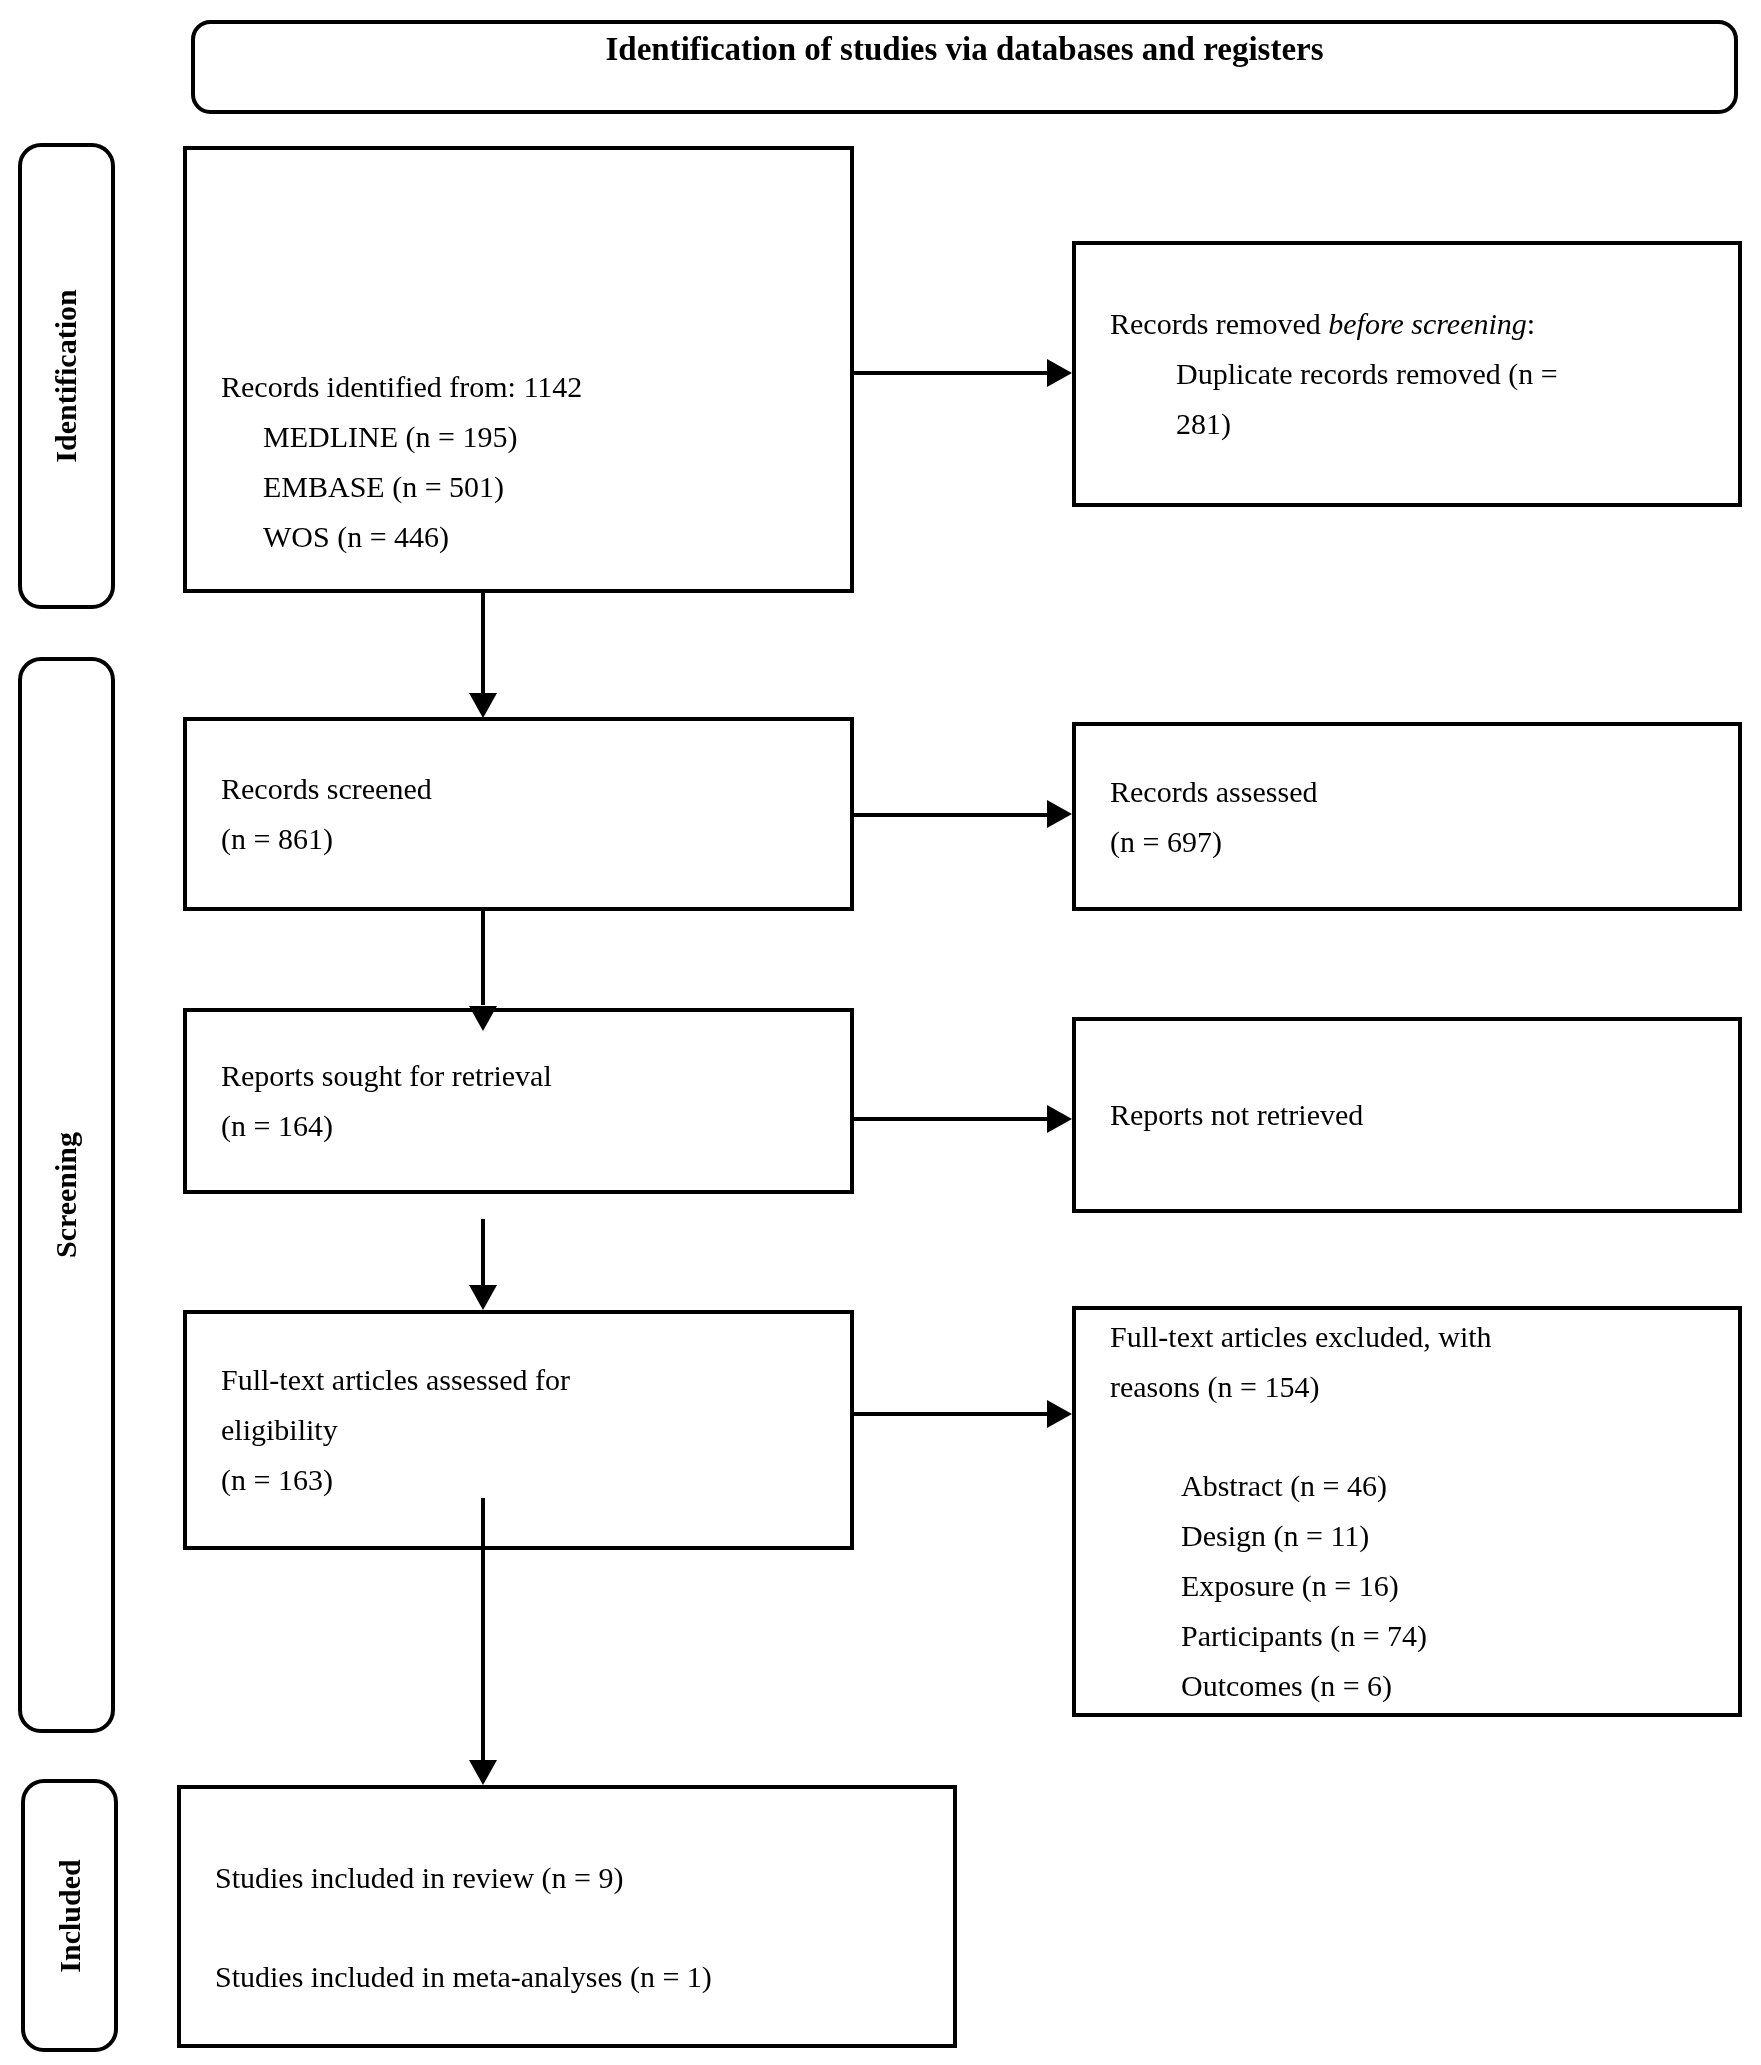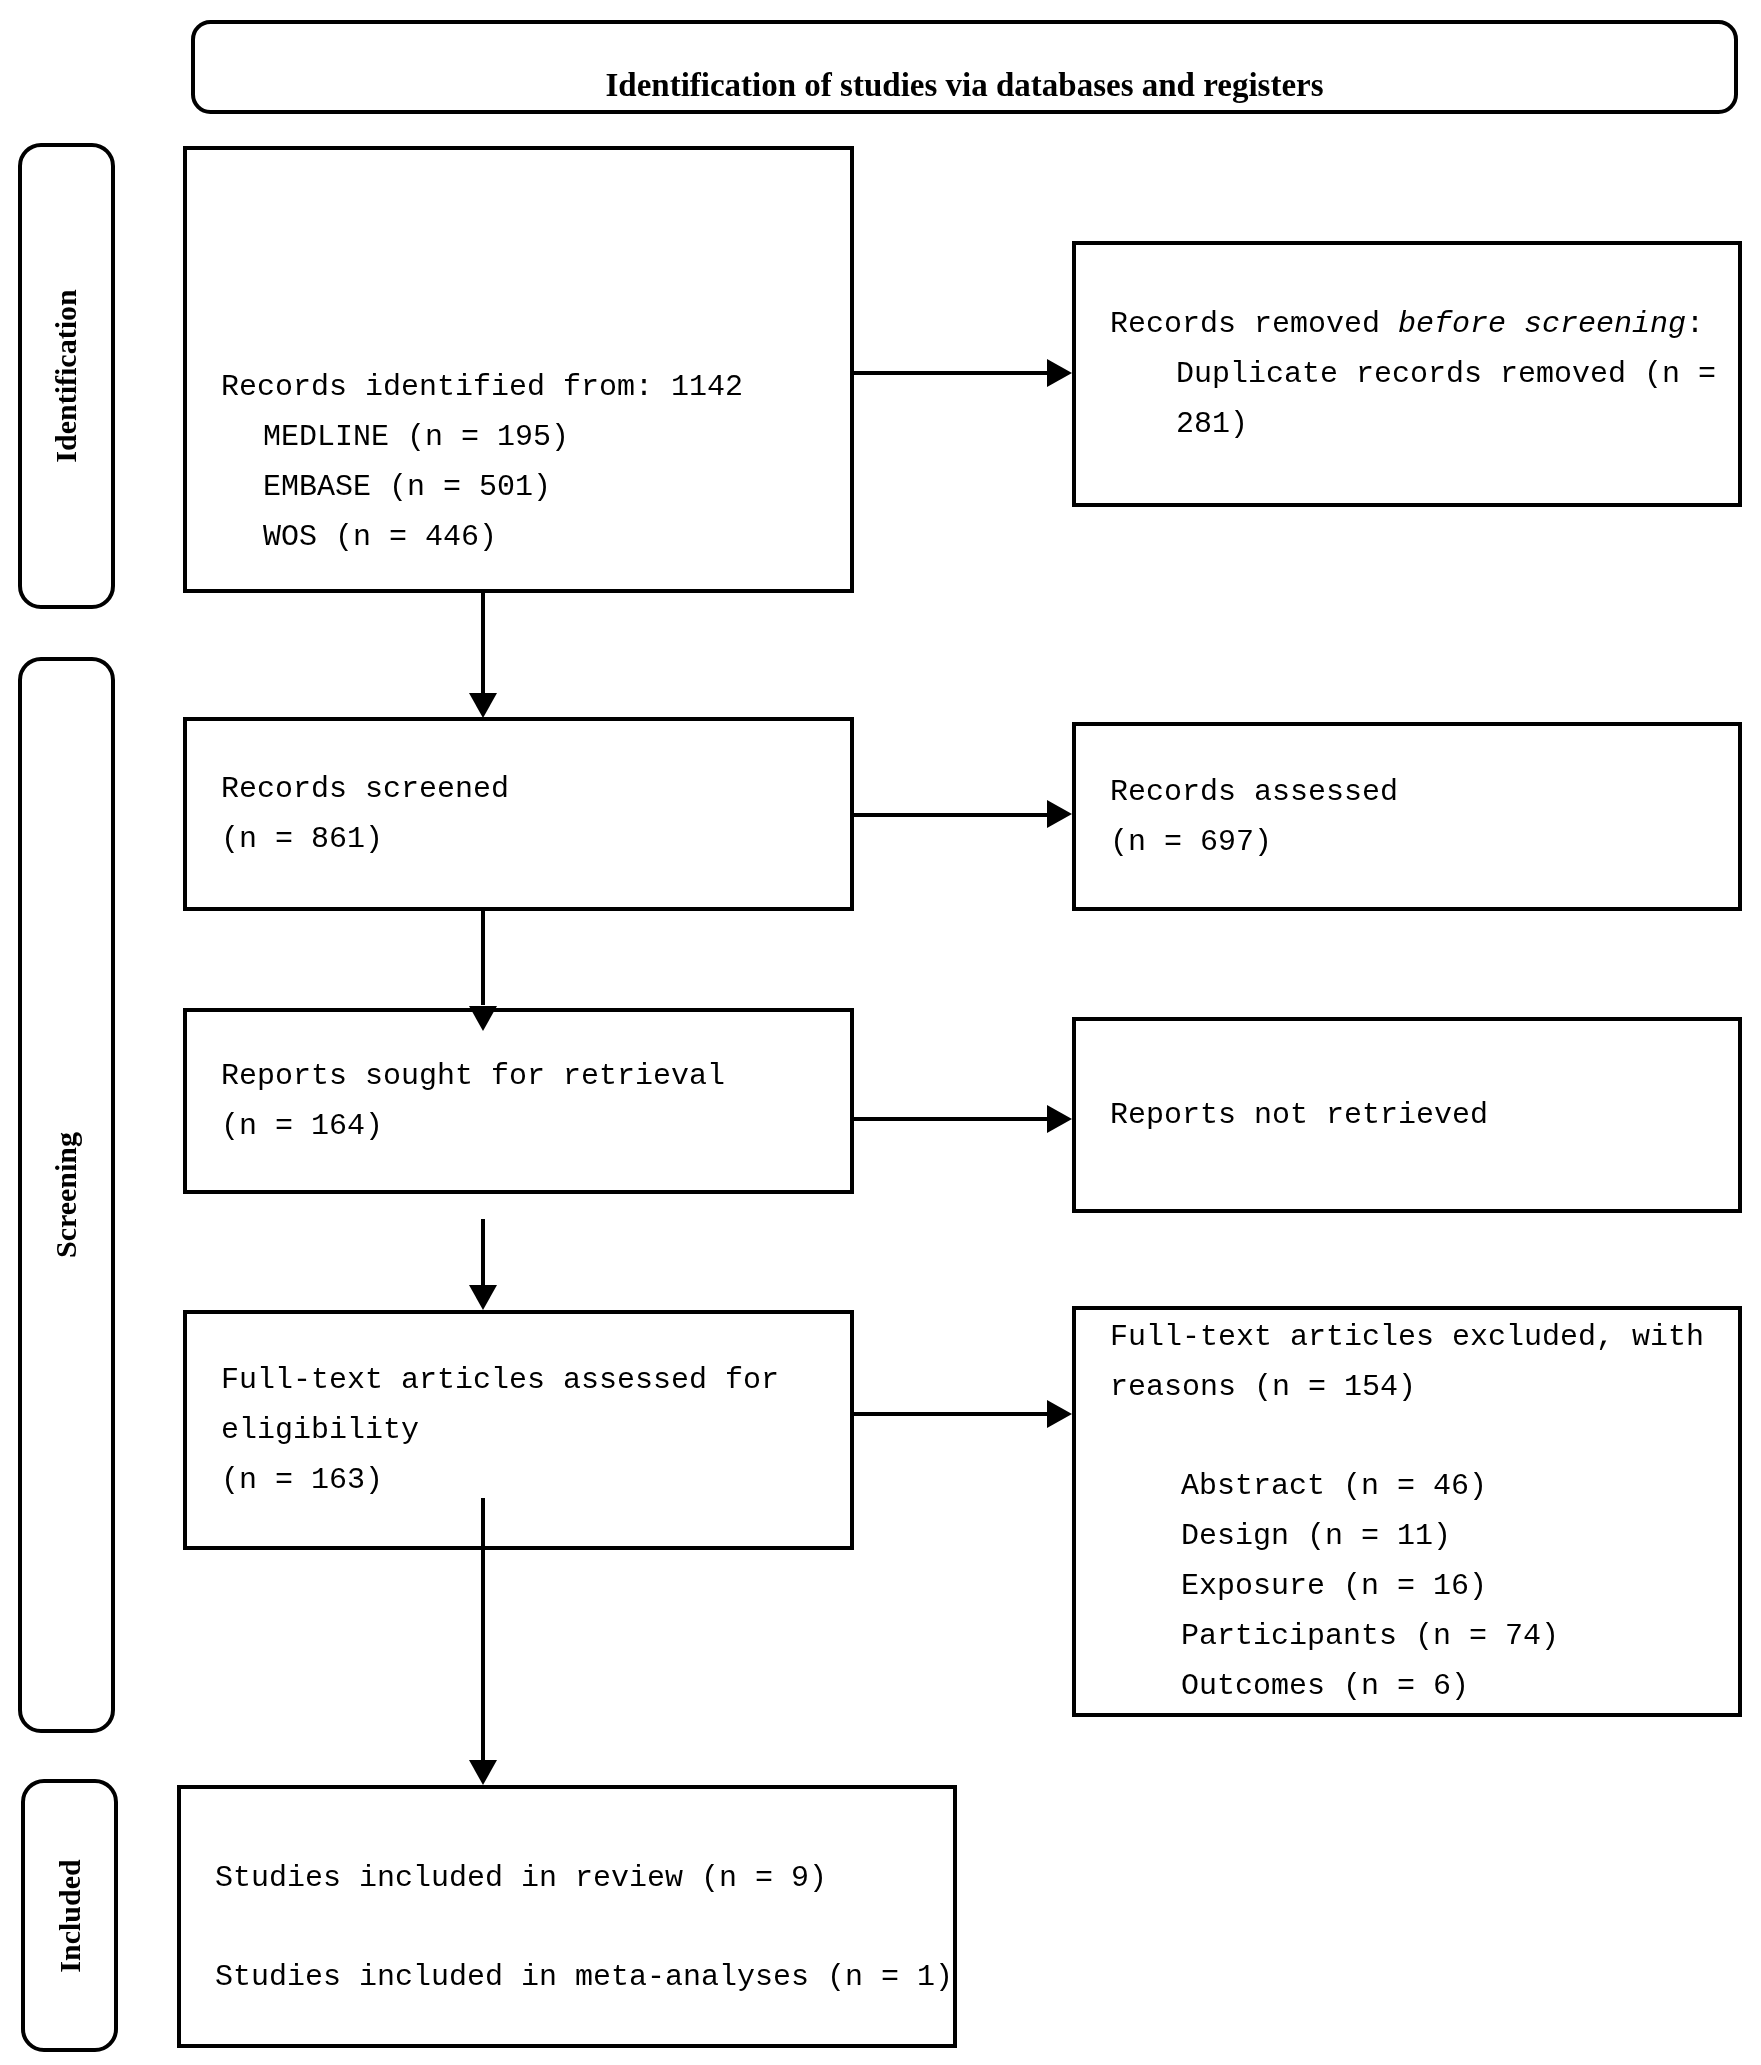--- a/index.html
+++ b/index.html
@@ -15,37 +15,37 @@
     position: absolute;
     box-sizing: border-box;
     border: 4.4px solid #000000;
     background: #ffffff;
     font-size: 30px;
     line-height: 50px;
   }
   .rounded { border-radius: 19.4px; }
   .title-box {
     left: 191px; top: 20px; width: 1547px; height: 94px;
-    display: flex; align-items: flex-end; justify-content: center;
+    display: flex; align-items: flex-start; justify-content: center;
     font-weight: bold; font-size: 33px;
   }
   .stage {
     display: flex; align-items: center; justify-content: center;
     border-radius: 23px;
   }
   .rot {
     transform: rotate(-90deg);
     white-space: nowrap;
     font-weight: bold;
     font-size: 30px;
   }
   .center-v {
     display: flex; flex-direction: column; justify-content: center;
   }
-  .pad-l { padding-left: 34px; padding-right: 4px; font-family: Liberation Mono, monospace; }
+  .pad-l { padding-left: 34px; padding-right: 4px; }
   .indent-a { margin-left: 42px; }
   .indent-r1 { margin-left: 66px; }
   .indent-r4 { margin-left: 71px; }
   .gap-top { margin-top: 49px; }
   .line { white-space: nowrap; }
   .vline { position: absolute; width: 4.4px; background: #000000; }
   .hline { position: absolute; height: 4.4px; background: #000000; }
   .head-down {
     position: absolute; width: 0; height: 0;
     border-left: 14px solid transparent;

